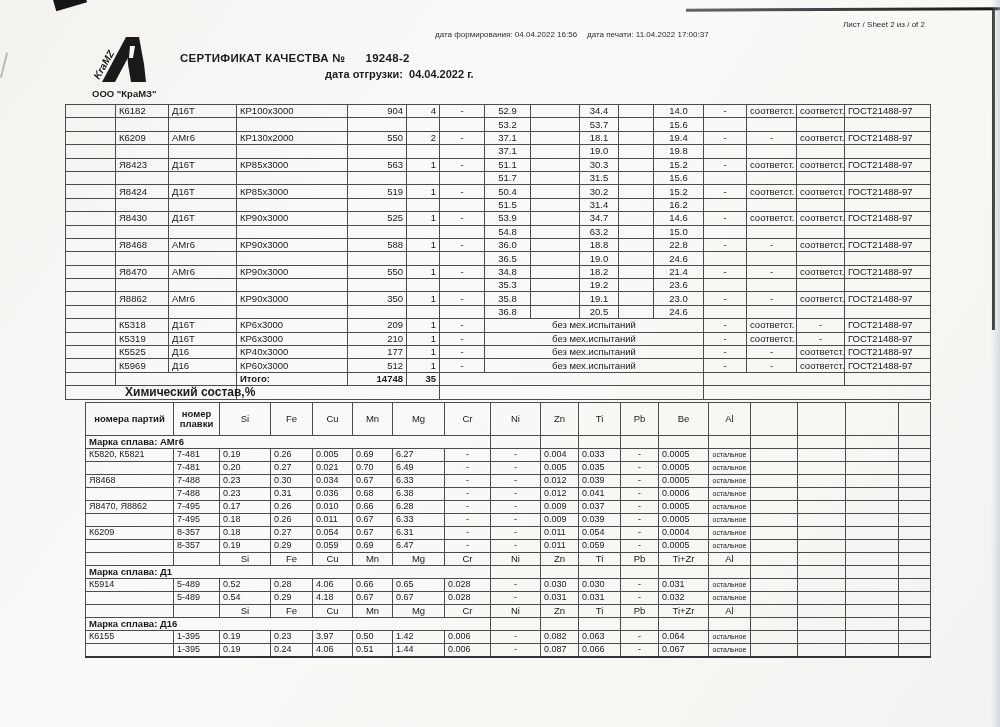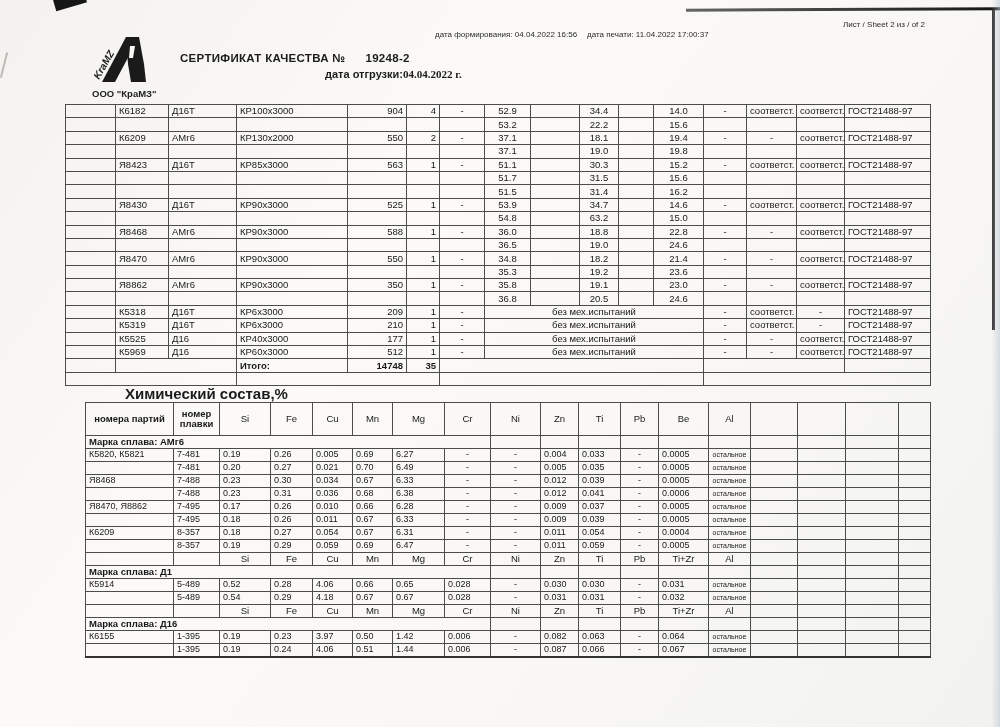--- a/index.html
+++ b/index.html
@@ -15,34 +15,34 @@
   
   .print-meta{position:absolute;left:435px;top:30px;font-size:8px;color:#2b2b2b;white-space:nowrap;}
   .print-meta span{margin-right:10px;}
   .sheet-label{position:absolute;left:843px;top:20px;font-size:8px;color:#2b2b2b;white-space:nowrap;}
   
   .logo{position:absolute;left:86px;top:34px;width:120px;}
   .logo .company{font-size:9.5px;font-weight:bold;margin-top:-2px;margin-left:6px;white-space:nowrap;}
   .cert-title{position:absolute;left:180px;top:52px;font-size:11.5px;font-weight:bold;letter-spacing:.3px;white-space:nowrap;}
   .cert-title .num{margin-left:20px;}
   .ship-date{position:absolute;left:325px;top:68px;font-size:11px;font-weight:bold;white-space:nowrap;}
-  .ship-date .val{margin-left:0;font-family:Liberation Serif, serif;}
+  .ship-date .val{margin-left:6px;}
   
   table{border-collapse:collapse;table-layout:fixed;}
   .mech{position:absolute;left:65px;top:104px;width:866px;border:1.5px solid #333;padding-left:15px;}
   .mech td{
     border:1px solid #4c4c4c;height:12.4px;padding:0 3px;
     font-size:9.5px;line-height:1.05;vertical-align:middle;
     white-space:nowrap;overflow:hidden;color:#191919;
   }
   .l{text-align:left;}.r{text-align:right;}.c{text-align:center;}
   .sm{font-size:7.8px;}.sm2{font-size:8.3px;}.b{font-weight:bold;}
   .nt{font-size:9px;}
   
-  .chem-title{position:absolute;left:125px;top:385px;font-size:15px;font-weight:bold;}
+  .chem-title{position:absolute;left:125px;top:385px;font-size:12px;font-weight:bold;}
   .chem{position:absolute;left:85px;top:402px;width:846px;border:1.5px solid #333;border-bottom-width:2px;}
   .chem td{
     border:1px solid #4c4c4c;height:12px;padding:0 3px;
     font-size:9px;line-height:1.05;vertical-align:middle;
     white-space:nowrap;overflow:hidden;color:#191919;
   }
   .chem tr.h1 td{height:32px;}
   .chem td.h{font-weight:normal;text-align:center;font-size:9.5px;}
   .chem td.hl{font-weight:bold;text-align:center;font-size:9.5px;}
   .chem td.hw{font-weight:bold;text-align:center;font-size:9.5px;white-space:normal;line-height:1.1;}
@@ -126,21 +126,21 @@
         <tr>
           <td></td>
           <td class="l"></td>
           <td class="l"></td>
           <td class="l"></td>
           <td class="r"></td>
           <td class="r"></td>
           <td class="c"></td>
           <td class="c">53.2</td>
           <td></td>
-          <td class="c">22.2</td>
+          <td class="c">53.7</td>
           <td></td>
           <td class="c">15.6</td>
           <td class="c"></td>
           <td class="c sm"></td>
           <td class="c sm"></td>
           <td class="l sm2"></td>
         </tr>
         <tr>
           <td></td>
           <td class="l">К6209</td>
@@ -205,20 +205,38 @@
           <td class="c"></td>
           <td class="c">51.7</td>
           <td></td>
           <td class="c">31.5</td>
           <td></td>
           <td class="c">15.6</td>
           <td class="c"></td>
           <td class="c sm"></td>
           <td class="c sm"></td>
           <td class="l sm2"></td>
+        </tr>
+        <tr>
+          <td></td>
+          <td class="l">Я8424</td>
+          <td class="l">Д16Т</td>
+          <td class="l">КР85х3000</td>
+          <td class="r">519</td>
+          <td class="r">1</td>
+          <td class="c">-</td>
+          <td class="c">50.4</td>
+          <td></td>
+          <td class="c">30.2</td>
+          <td></td>
+          <td class="c">15.2</td>
+          <td class="c">-</td>
+          <td class="c sm">соответст.</td>
+          <td class="c sm">соответст.</td>
+          <td class="l sm2">ГОСТ21488-97</td>
         </tr>
         <tr>
           <td></td>
           <td class="l"></td>
           <td class="l"></td>
           <td class="l"></td>
           <td class="r"></td>
           <td class="r"></td>
           <td class="c"></td>
           <td class="c">51.5</td>

